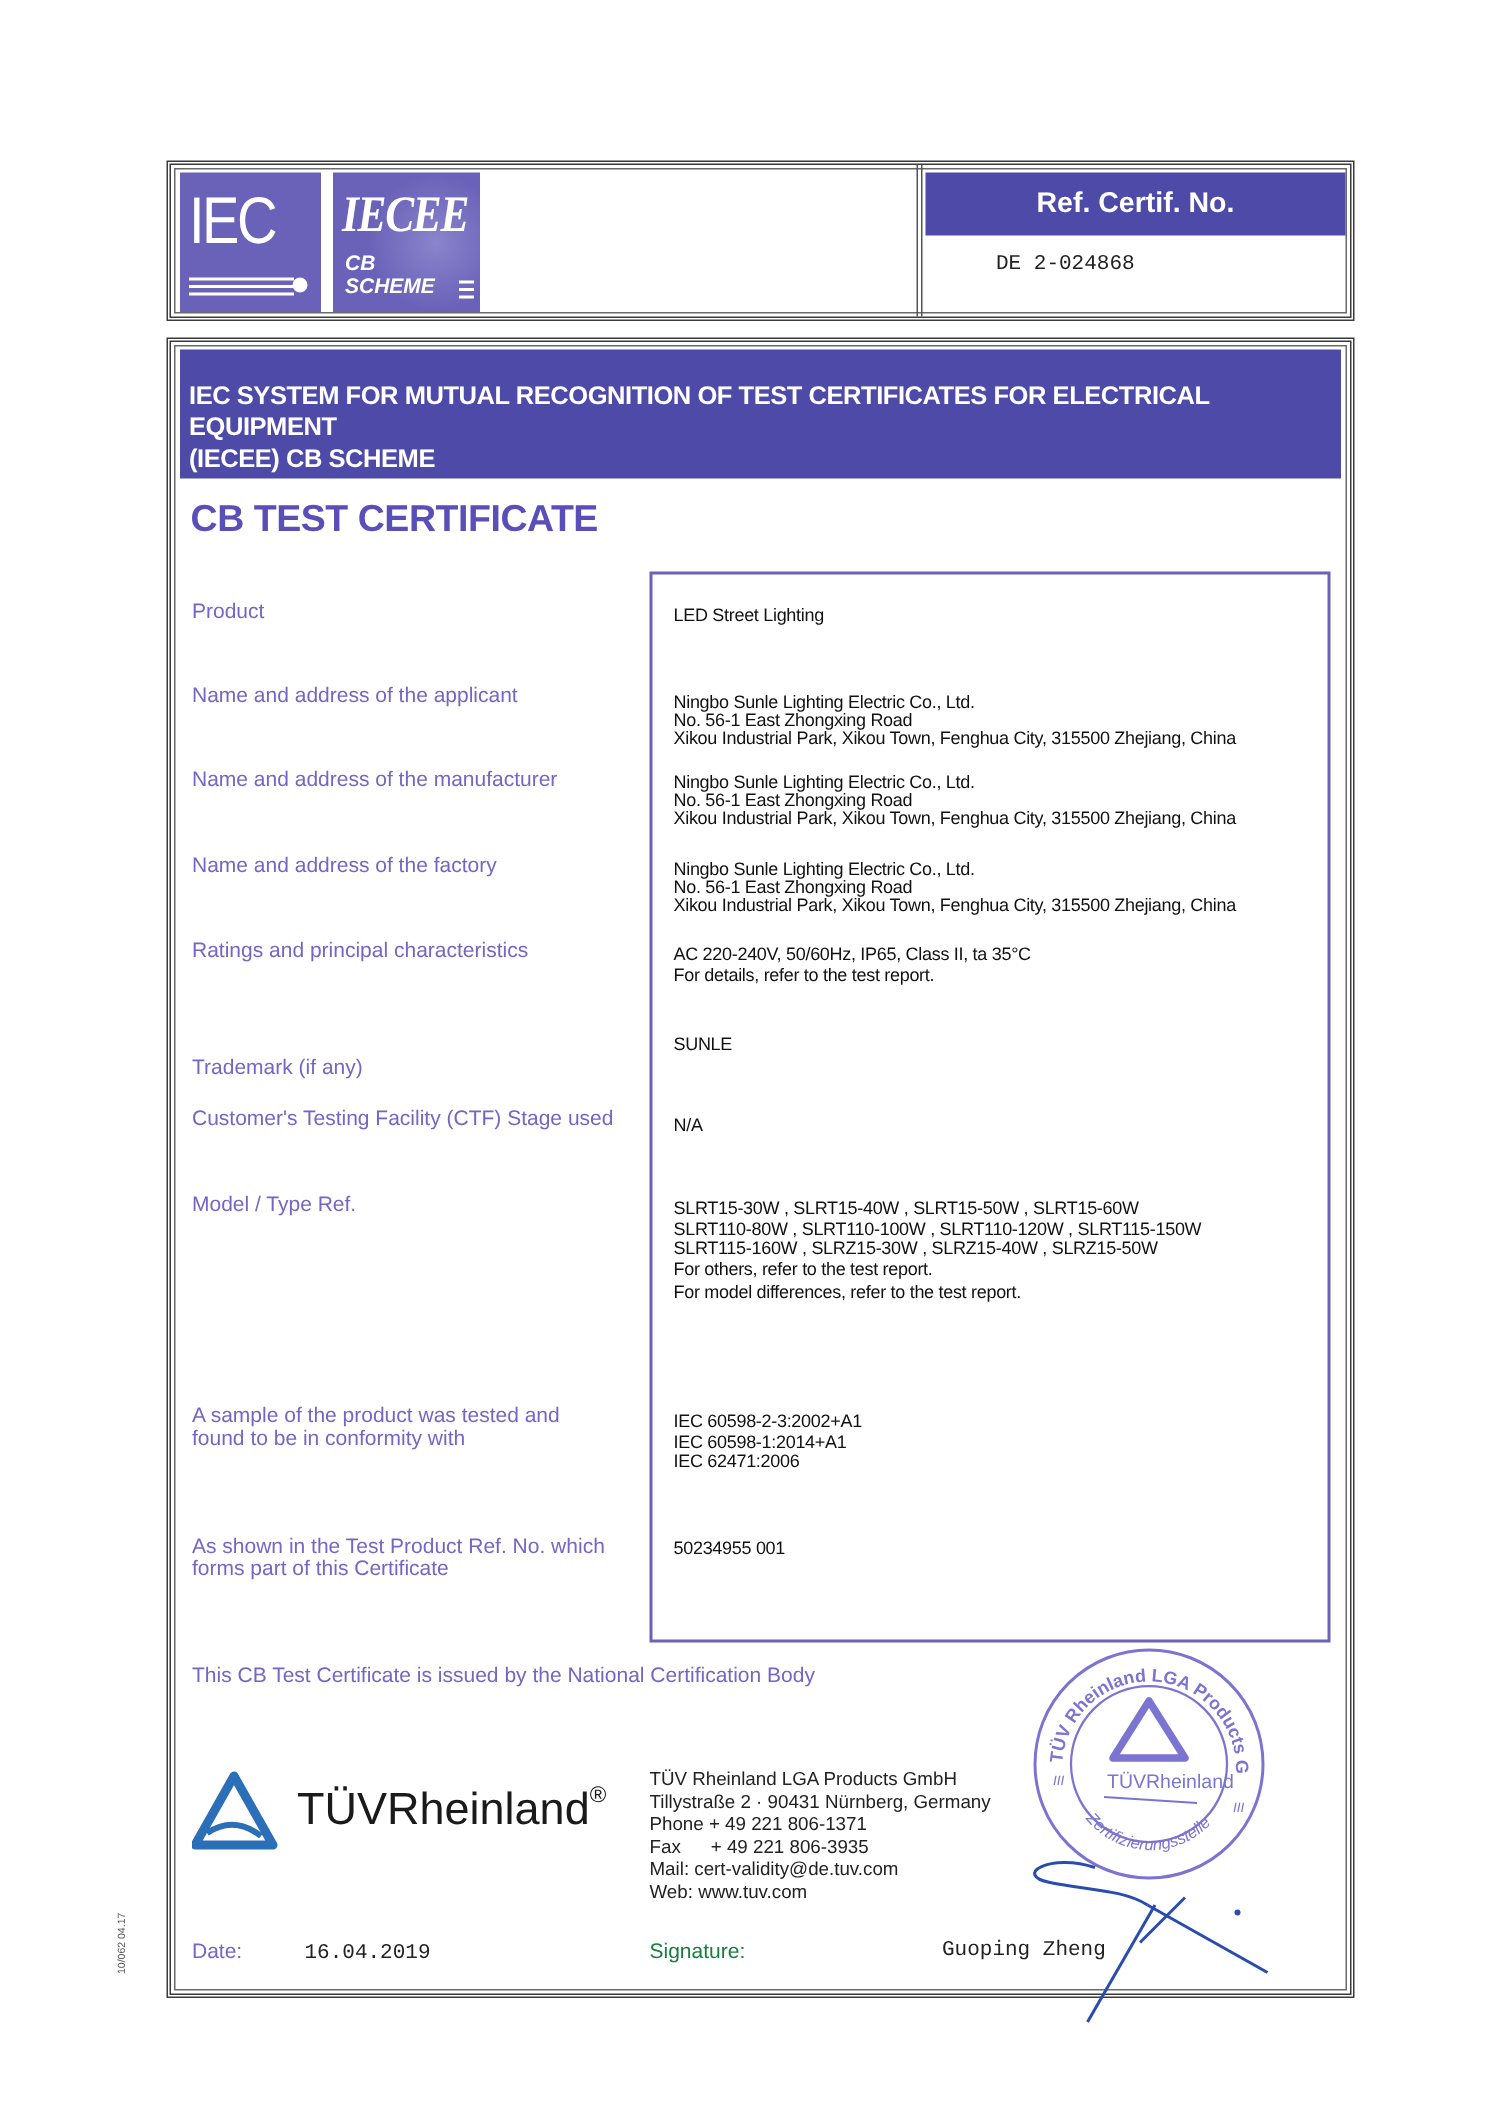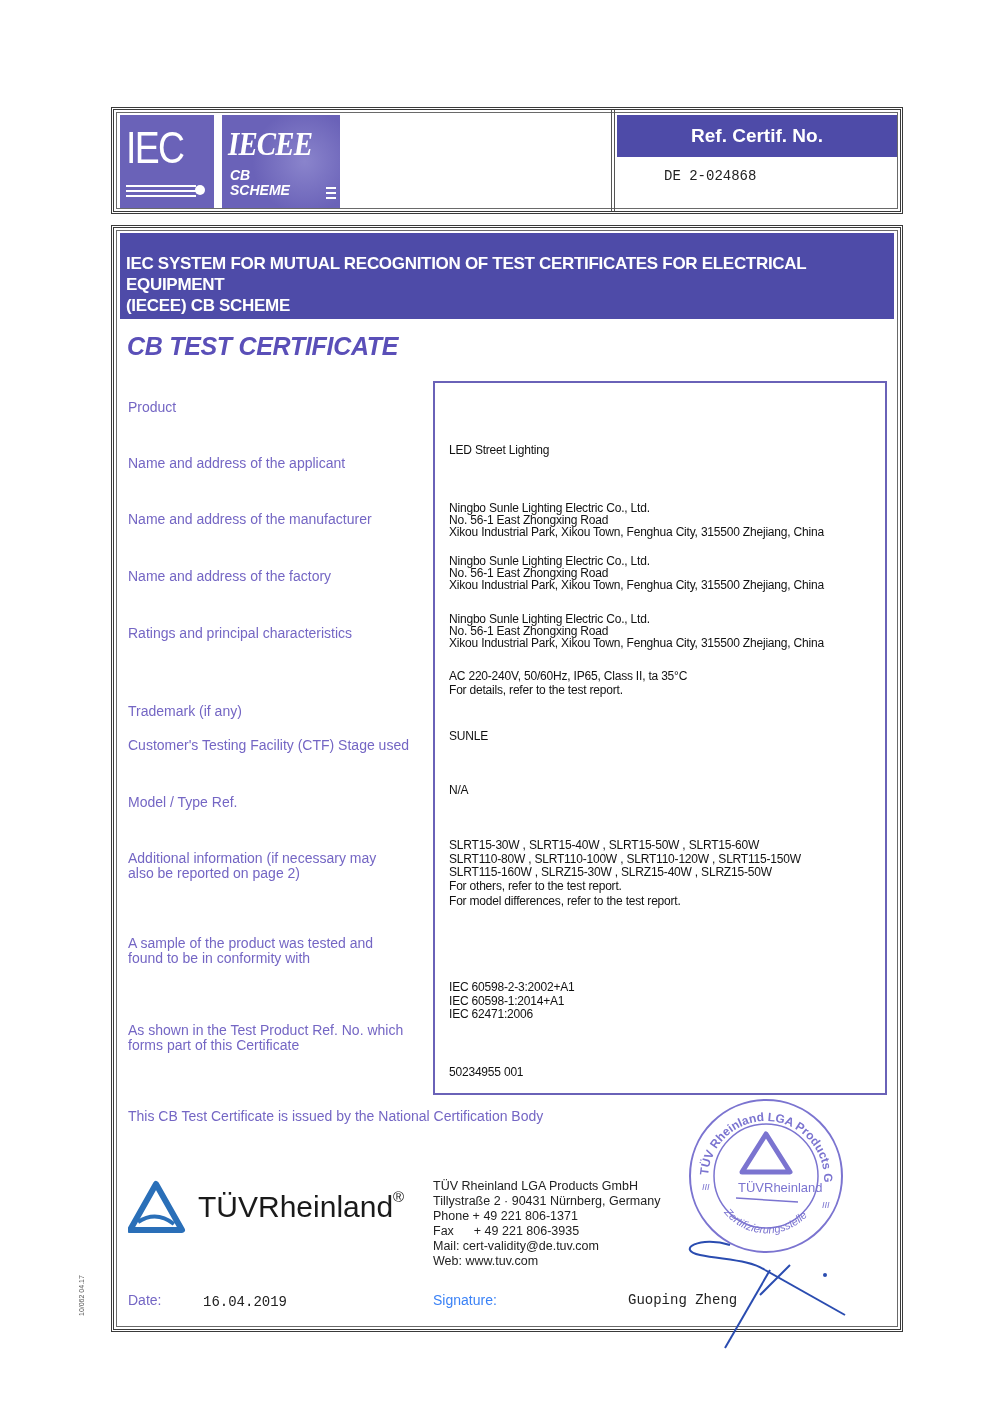--- a/index.html
+++ b/index.html
@@ -13,21 +13,21 @@
     }
     .logo-iec {
       position: absolute; left: 6px; top: 5px; width: 94px; height: 93px; background: #6a62b8;
     }
     .logo-iec .txt {
       position: absolute; left: 6px; top: 8px; color: #fff; font-size: 44px; font-family: "Liberation Sans Narrow", "Liberation Sans", sans-serif; letter-spacing: -2px; transform: scaleX(0.85); transform-origin: left top;
     }
     .logo-iec .line { position: absolute; left: 6px; height: 2px; background: #fff; width: 70px; }
     .logo-iec .dot { position: absolute; left: 75px; top: 70px; width: 10px; height: 10px; border-radius: 50%; background: #fff; }
     .logo-iecee {
-      position: absolute; left: 108px; top: 5px; width: 118px; height: 93px;
+      position: absolute; left: 108px; top: 5px; width: 98px; height: 93px;
       background: radial-gradient(circle at 70% 50%, #8a84cc 0%, #6a62b8 55%);
     }
     .logo-iecee .big { position: absolute; left: 6px; top: 10px; color: #fff; font-size: 34px; font-weight: bold; font-style: italic; letter-spacing: -1px; transform: scaleX(0.85); transform-origin: left top; font-family: "Liberation Serif", serif; }
     .logo-iecee .cb, .logo-iecee .sch { position: absolute; left: 8px; color: #fff; font-size: 14px; font-weight: bold; font-style: italic; }
     .logo-iecee .cb { top: 52px; }
     .logo-iecee .sch { top: 67px; }
     .logo-iecee .line { position: absolute; right: 4px; width: 10px; height: 2px; background: #fff; }
     .top-divider { position: absolute; left: 497px; top: 0; width: 4px; height: 101px; border-left: 1px solid #555; border-right: 1px solid #555; }
     .ref-head {
       position: absolute; left: 503px; top: 5px; width: 280px; height: 42px; background: #4e4ba8;
@@ -41,51 +41,51 @@
     .main-frame {
       position: absolute; left: 111px; top: 225px; width: 792px; height: 1107px;
       border: 3px double #3a3a3a; outline: 1px solid #6a6a6a; outline-offset: -6px;
     }
     .banner {
       position: absolute; left: 6px; top: 5px; width: 774px; height: 86px; background: #4e4ba8;
       color: #fff; font-size: 17px; font-weight: bold; padding: 20px 0 0 6px; line-height: 21px;
       letter-spacing: -0.3px;
     }
     .cert-title {
-      position: absolute; left: 13px; top: 104px; color: #5a4fb8; font-size: 25px; font-weight: bold; letter-spacing: -0.3px; font-style: italic;
+      position: absolute; left: 13px; top: 104px; color: #5a4fb8; font-size: 25px; font-weight: bold; letter-spacing: -0.3px;
     }
     .label {
       position: absolute; left: 14px; color: #7466c4; font-size: 14px; line-height: 15px;
     }
     .value-box {
       position: absolute; left: 319px; top: 153px; width: 454px; height: 714px;
       border: 2px solid #6a62b8;
     }
     .val {
-      position: absolute; left: 14px; font-size: 12px; line-height: 12px; color: #111; letter-spacing: -0.2px; margin-top: 40px;
+      position: absolute; left: 14px; font-size: 12px; line-height: 12px; color: #111; letter-spacing: -0.2px;
     }
     .val.loose { line-height: 14px; }
     .val div { white-space: nowrap; }
     .issued {
       position: absolute; left: 14px; top: 880px; color: #7466c4; font-size: 14px;
     }
     .tuv-logo { position: absolute; left: 14px; top: 952px; width: 300px; height: 55px; }
     .tuv-word { position: absolute; left: 70px; top: 10px; font-size: 30px; color: #1a1a1a; white-space: nowrap; }
     .tuv-word b { font-weight: normal; }
     .tuv-word sup { font-size: 15px; vertical-align: top; position: relative; top: -2px; }
     .tuv-address {
       position: absolute; left: 319px; top: 951px; font-size: 12.5px; line-height: 15px; color: #222;
     }
     .tuv-address .fax-num { margin-left: 20px; }
 
     .stamp { position: absolute; left: 572px; top: 866px; width: 160px; height: 160px; }
 
     .date-label { position: absolute; left: 14px; top: 1064px; color: #7466c4; font-size: 14px; }
     .date-val { position: absolute; left: 89px; top: 1066px; font-family: "Liberation Mono", monospace; font-size: 14px; color: #222; }
-    .sig-label { position: absolute; left: 319px; top: 1064px; color: #3b82f6; font-size: 14px; }
+    .sig-label { position: absolute; left: 319px; top: 1064px; color: #15803d; font-size: 14px; }
     .sig-val { position: absolute; left: 514px; top: 1064px; font-family: "Liberation Mono", monospace; font-size: 14px; color: #222; }
 
     .side-code {
       position: absolute; left: 78px; top: 1316px; transform: rotate(-90deg); transform-origin: left top;
       font-size: 7px; color: #555; white-space: nowrap;
     }
     .signature-svg { position: absolute; left: 670px; top: 1230px; width: 190px; height: 125px; }
   </style>
 </head>
 <body>
@@ -119,24 +119,20 @@
   <div class="cert-title">CB TEST CERTIFICATE</div>
 
   <div class="label" style="top:172px">Product</div>
   <div class="label" style="top:228px">Name and address of the applicant</div>
   <div class="label" style="top:284px">Name and address of the manufacturer</div>
   <div class="label" style="top:341px">Name and address of the factory</div>
   <div class="label" style="top:398px">Ratings and principal characteristics</div>
   <div class="label" style="top:476px">Trademark (if any)</div>
   <div class="label" style="top:510px">Customer's Testing Facility (CTF) Stage used</div>
   <div class="label" style="top:567px">Model / Type Ref.</div>
-  <div class="label" style="top:623px">
-    <div>Additional information (if necessary may</div>
-    <div>also be reported on page 2)</div>
-  </div>
   <div class="label" style="top:708px">
     <div>A sample of the product was tested and</div>
     <div>found to be in conformity with</div>
   </div>
   <div class="label" style="top:795px">
     <div>As shown in the Test Product Ref. No. which</div>
     <div>forms part of this Certificate</div>
   </div>
 
   <div class="value-box">

